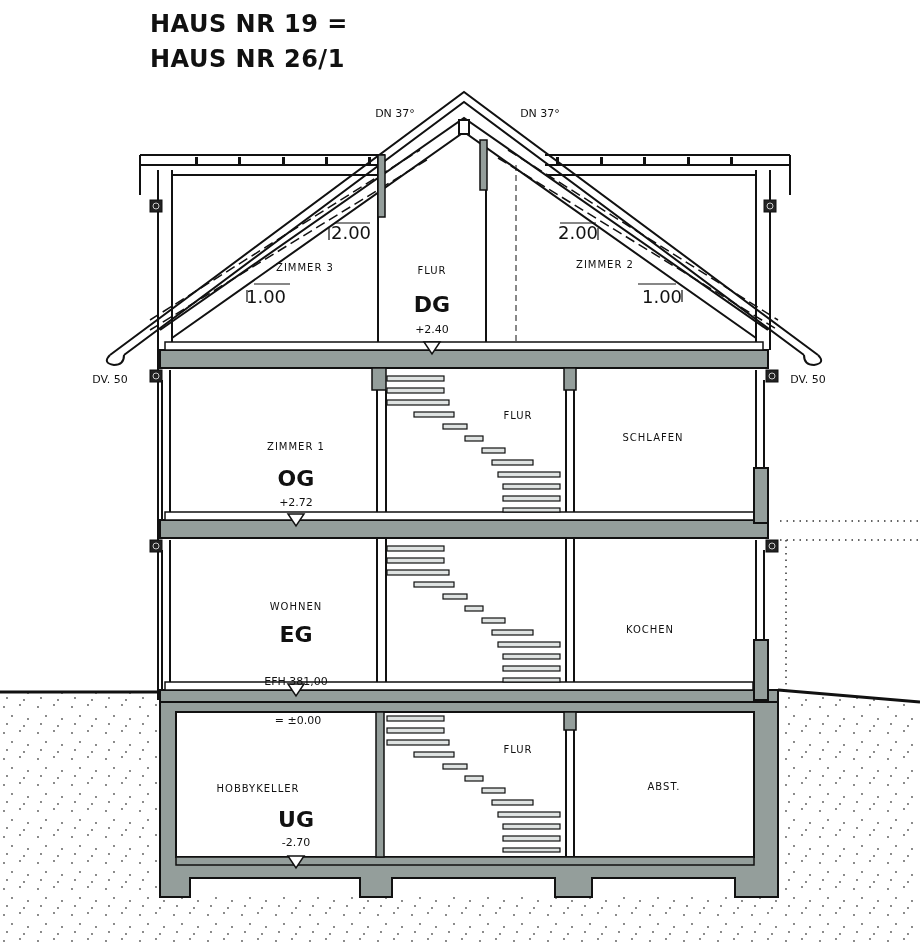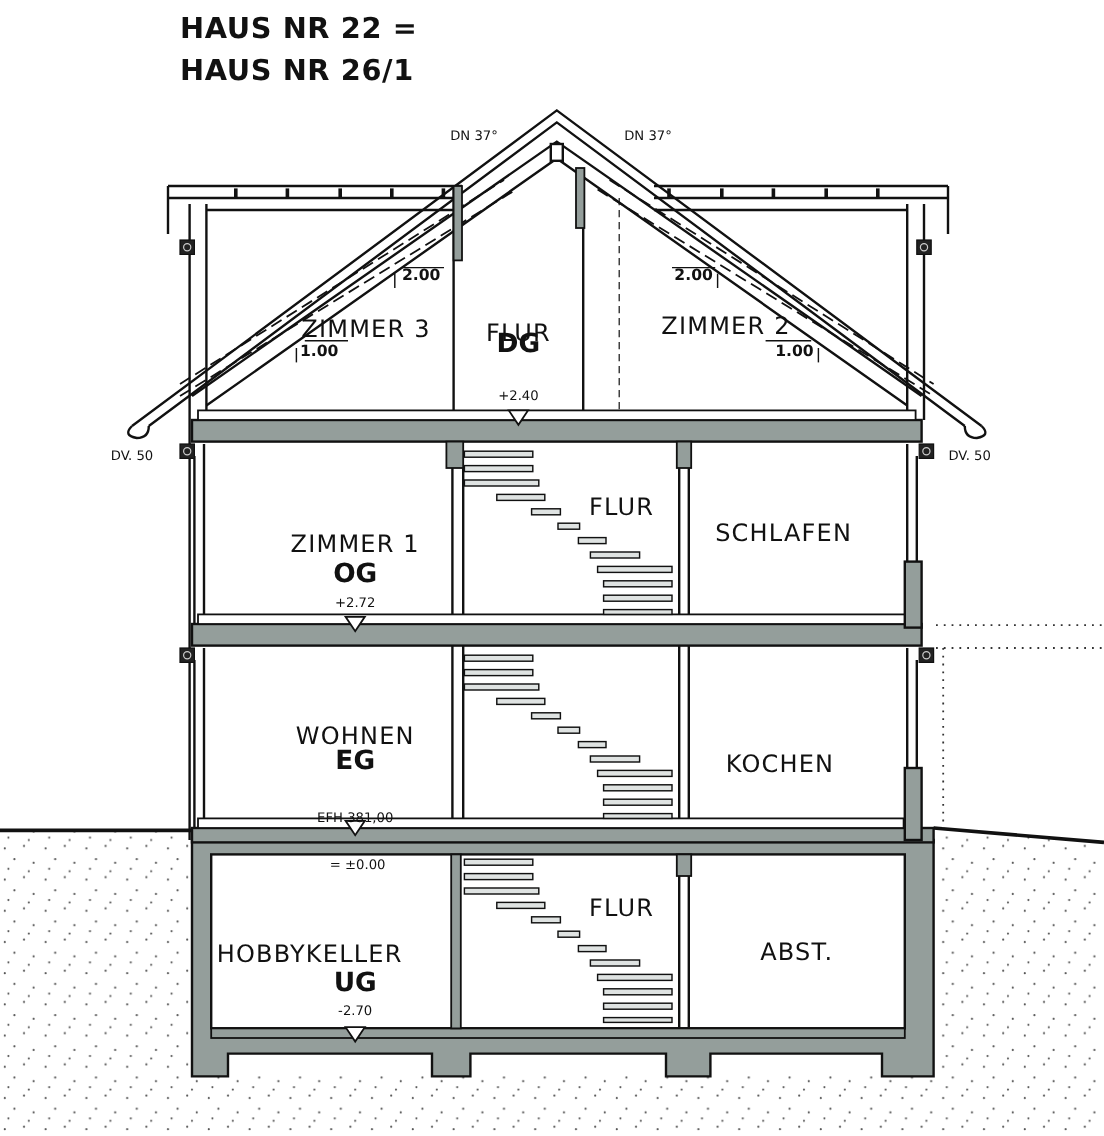--- a/index.html
+++ b/index.html
@@ -1,29 +1,29 @@
 <!DOCTYPE html>
 <html><head>
 <meta charset="utf-8">
 <style>
   html, body { margin:0; padding:0; background:#ffffff; }
   body { width:920px; height:947px; position:relative; overflow:hidden; font-family:"Liberation Sans", sans-serif; }
   #drawing { position:absolute; left:0; top:0; width:920px; height:947px; }
   .title { position:absolute; left:150px; font-family:"DejaVu Sans", sans-serif; font-weight:bold; font-size:24px; color:#111; letter-spacing:0.5px; }
   .lbl { position:absolute; font-family:"DejaVu Sans", sans-serif; color:#111; white-space:nowrap; transform:translateX(-50%); text-align:left; }
-  .room { font-size:20px; letter-spacing:1px; }
+  .room { font-size:10px; letter-spacing:1px; }
   .level { font-size:22px; font-weight:bold; }
   .elev { font-size:11px; }
   .small { font-size:11px; }
-  .dim { font-size:13px;font-weight:bold; }
+  .dim { font-size:18px; }
 </style>
 </head>
 <body>
 
-<div class="title" style="top:10px;">HAUS NR 22 =</div>
+<div class="title" style="top:10px;">HAUS NR 19 =</div>
 <div class="title" style="top:45px;">HAUS NR 26/1</div>
 
 <svg id="drawing" viewBox="0 0 920 947" xmlns="http://www.w3.org/2000/svg">
   <defs>
     <pattern id="dots" width="34" height="26" patternUnits="userSpaceOnUse">
       <circle cx="4" cy="5" r="0.9" fill="#555"></circle>
       <circle cx="20" cy="3" r="0.9" fill="#555"></circle>
       <circle cx="12" cy="14" r="0.9" fill="#555"></circle>
       <circle cx="28" cy="17" r="0.9" fill="#555"></circle>
       <circle cx="7" cy="22" r="0.9" fill="#555"></circle>
@@ -237,21 +237,21 @@
 
 <div class="lbl small" style="left:395px; top:107px;">DN 37°</div>
 <div class="lbl small" style="left:540px; top:107px;">DN 37°</div>
 <div class="lbl small" style="left:110px; top:373px;">DV. 50</div>
 <div class="lbl small" style="left:808px; top:373px;">DV. 50</div>
 
 <div class="lbl room" style="left:305px; top:262px;">ZIMMER 3</div>
 <div class="lbl dim" style="left:351px; top:222px;">2.00</div>
 <div class="lbl dim" style="left:266px; top:286px;">1.00</div>
 <div class="lbl room" style="left:432px; top:265px;">FLUR</div>
-<div class="lbl level" style="left:432px; top:274px;">DG</div>
+<div class="lbl level" style="left:432px; top:292px;">DG</div>
 <div class="lbl elev" style="left:432px; top:323px;">+2.40</div>
 <div class="lbl room" style="left:605px; top:259px;">ZIMMER 2</div>
 <div class="lbl dim" style="left:578px; top:222px;">2.00</div>
 <div class="lbl dim" style="left:662px; top:286px;">1.00</div>
 
 <div class="lbl room" style="left:296px; top:441px;">ZIMMER 1</div>
 <div class="lbl level" style="left:296px; top:466px;">OG</div>
 <div class="lbl elev" style="left:296px; top:496px;">+2.72</div>
 <div class="lbl room" style="left:518px; top:410px;">FLUR</div>
 <div class="lbl room" style="left:653px; top:432px;">SCHLAFEN</div>

